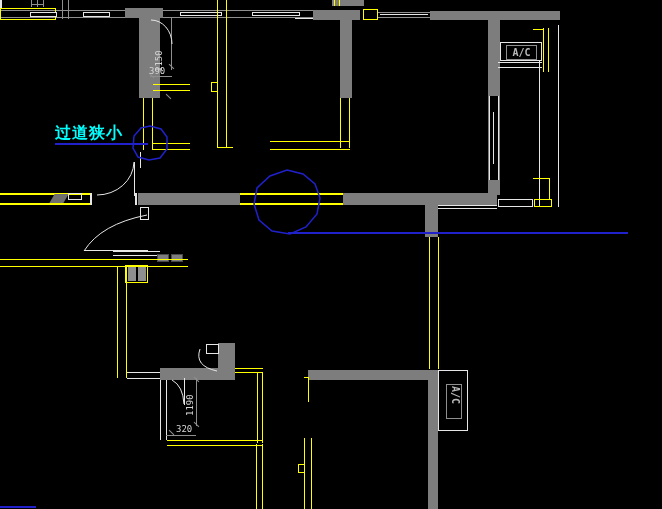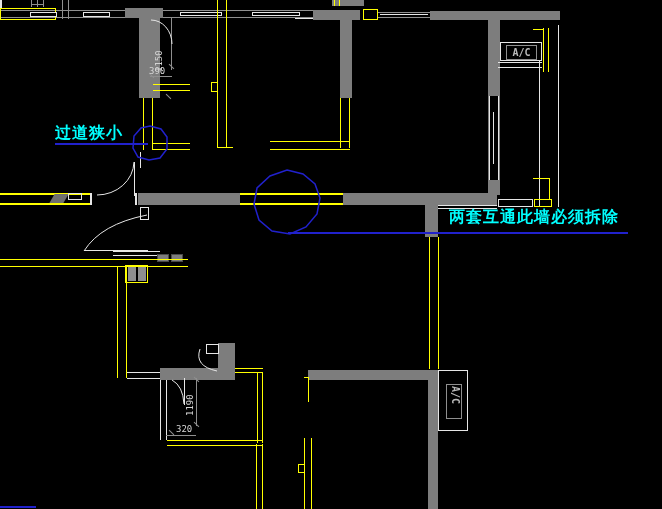--- a/index.html
+++ b/index.html
@@ -105,21 +105,20 @@
   <div class="abs ydh2" style="left:240px;top:193px;width:103px;height:12px"></div>
   <div class="abs w" style="left:343px;top:193px;width:154px;height:12px"></div>
   <div class="abs wdh" style="left:437px;top:205px;width:60px;height:4px"></div>
   <div class="abs wbox" style="left:498px;top:199px;width:35px;height:8px"></div>
   <div class="abs w" style="left:425px;top:205px;width:13px;height:32px"></div>
   <div class="abs ydv" style="left:429px;top:237px;width:10px;height:132px"></div>
 
   <div class="abs wfill" style="left:134px;top:162px;width:1px;height:34px"></div>
   <div class="abs wfill" style="left:140px;top:152px;width:1px;height:16px"></div>
 
-  <div class="abs cad-text" style="left:449px;top:209px">两套互通此墙必须拆除</div>
   <div class="abs blue" style="left:288px;top:232px;width:340px;height:2px"></div>
 
   <div class="abs wbox" style="left:140px;top:207px;width:9px;height:13px"></div>
   <div class="abs wfill" style="left:84px;top:250px;width:64px;height:1px"></div>
   <div class="abs wdh" style="left:113px;top:251px;width:47px;height:5px"></div>
   <div class="abs" style="left:157px;top:254px;width:12px;height:8px;background:var(--wall);border:1px solid #4a4a4a"></div>
   <div class="abs" style="left:171px;top:254px;width:12px;height:8px;background:var(--wall);border:1px solid #4a4a4a"></div>
 
   <div class="abs ydh" style="left:0;top:259px;width:188px;height:8px"></div>
   <div class="abs ydv" style="left:117px;top:267px;width:10px;height:111px"></div>

